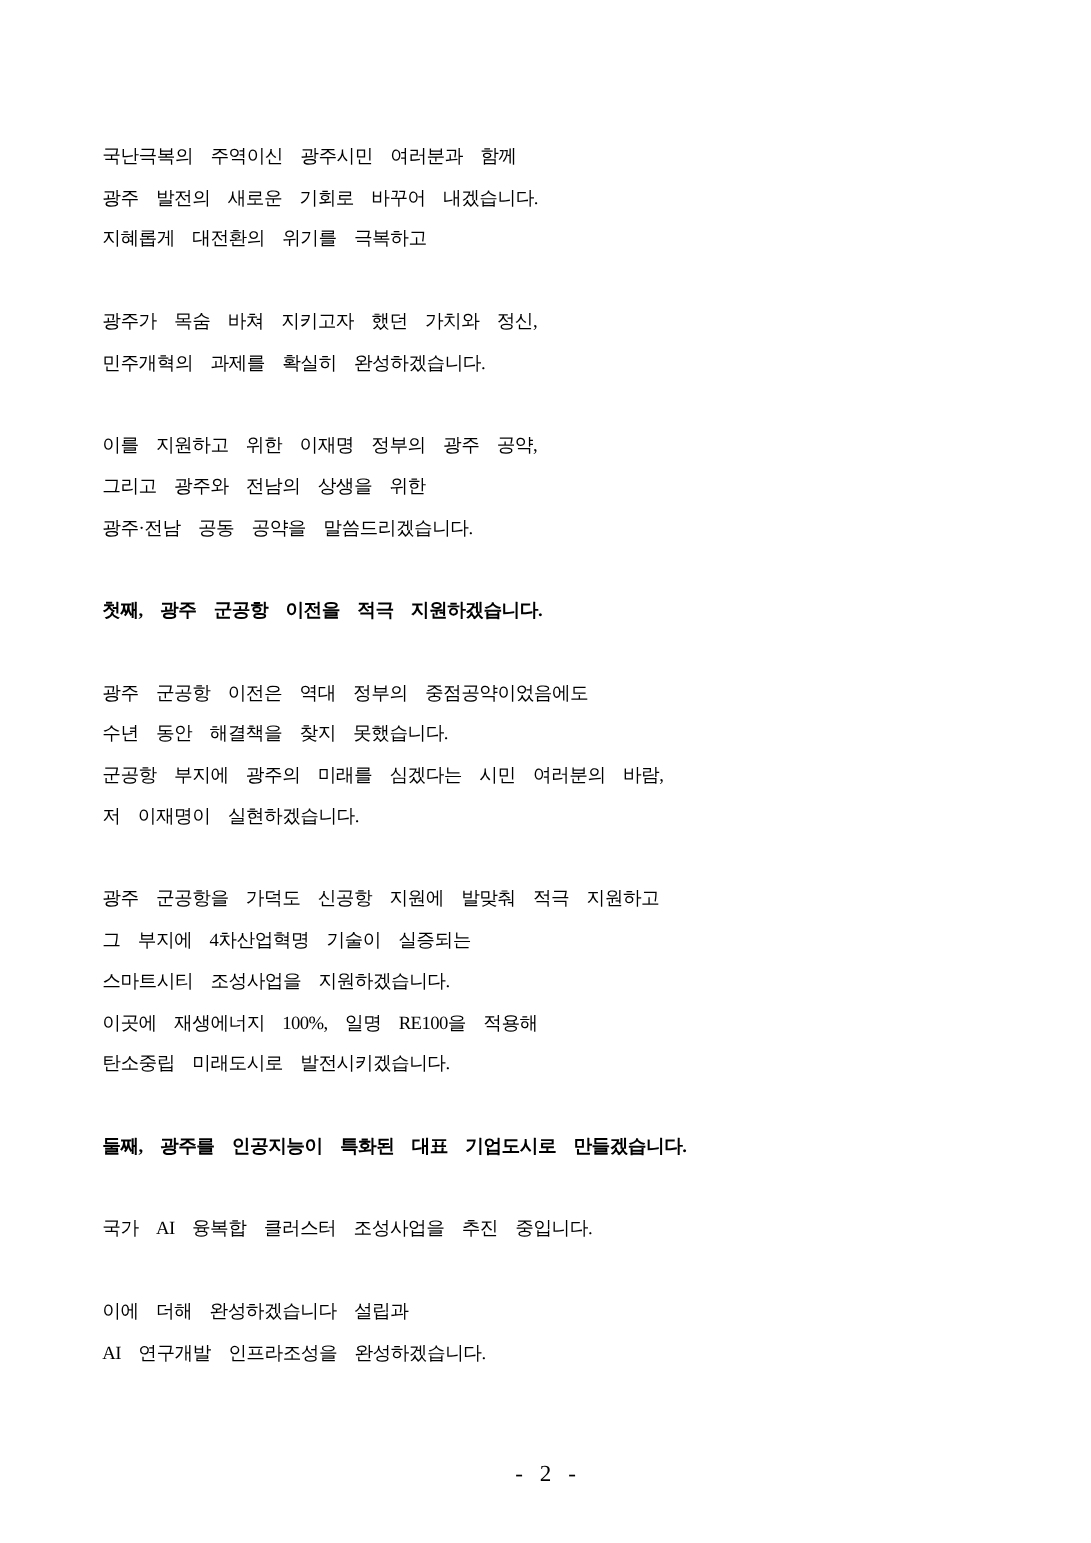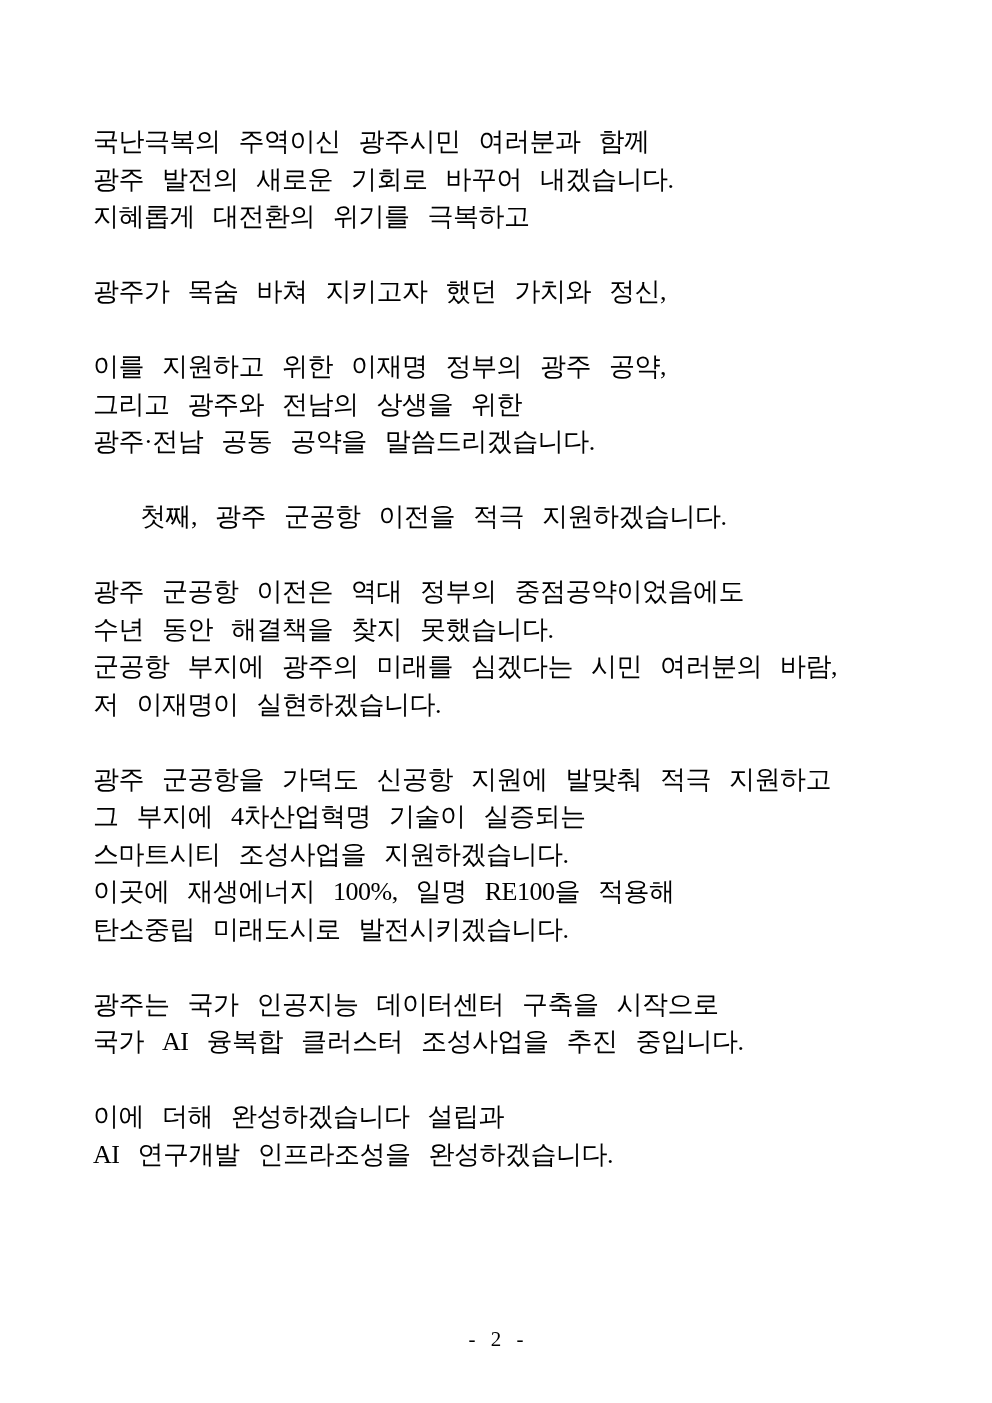--- a/index.html
+++ b/index.html
@@ -23,29 +23,28 @@
   }
   .content {
     position: absolute;
     left: 93px;
     top: 123px;
     width: 810px;
   }
   p.para {
     margin: 0 0 37.5px 0;
     padding: 0;
-    font-size: 26px;
+    font-size: 17px;
     line-height: 37.5px;
     letter-spacing: -0.5px;
     word-spacing: 12px;
     font-weight: normal;
   }
   p.para.heading {
-    font-weight: normal;
-    margin-left: 47px;
+    font-weight: bold;
   }
   .line {
     display: block;
     white-space: nowrap;
   }
   .footer {
     position: absolute;
     left: 0;
     right: 0;
     top: 1326px;
@@ -61,20 +60,21 @@
 
 <div class="page">
   <main class="content">
       <p class="para">
         <span class="line">국난극복의 주역이신 광주시민 여러분과 함께</span>
         <span class="line">광주 발전의 새로운 기회로 바꾸어 내겠습니다.</span>
         <span class="line">지혜롭게 대전환의 위기를 극복하고</span>
       </p>
       <p class="para">
         <span class="line">광주가 목숨 바쳐 지키고자 했던 가치와 정신,</span>
+        <span class="line">민주개혁의 과제를 확실히 완성하겠습니다.</span>
       </p>
       <p class="para">
         <span class="line">이를 지원하고 위한 이재명 정부의 광주 공약,</span>
         <span class="line">그리고 광주와 전남의 상생을 위한</span>
         <span class="line">광주·전남 공동 공약을 말씀드리겠습니다.</span>
       </p>
       <p class="para heading">
         <span class="line">첫째, 광주 군공항 이전을 적극 지원하겠습니다.</span>
       </p>
       <p class="para">
@@ -83,22 +83,24 @@
         <span class="line">군공항 부지에 광주의 미래를 심겠다는 시민 여러분의 바람,</span>
         <span class="line">저 이재명이 실현하겠습니다.</span>
       </p>
       <p class="para">
         <span class="line">광주 군공항을 가덕도 신공항 지원에 발맞춰 적극 지원하고</span>
         <span class="line">그 부지에 4차산업혁명 기술이 실증되는</span>
         <span class="line">스마트시티 조성사업을 지원하겠습니다.</span>
         <span class="line">이곳에 재생에너지 100%, 일명 RE100을 적용해</span>
         <span class="line">탄소중립 미래도시로 발전시키겠습니다.</span>
       </p>
+      <p class="para heading">
+        <span class="line">둘째, 광주를 인공지능이 특화된 대표 기업도시로 만들겠습니다.</span>
+      </p>
       <p class="para">
-        <span class="line">광주는 국가 인공지능 데이터센터 구축을 시작으로</span>
         <span class="line">국가 AI 융복합 클러스터 조성사업을 추진 중입니다.</span>
       </p>
       <p class="para">
         <span class="line">이에 더해 완성하겠습니다 설립과</span>
         <span class="line">AI 연구개발 인프라조성을 완성하겠습니다.</span>
       </p>
     </main>
   <div class="footer">
     <span>- 2 -</span>
   </div>

